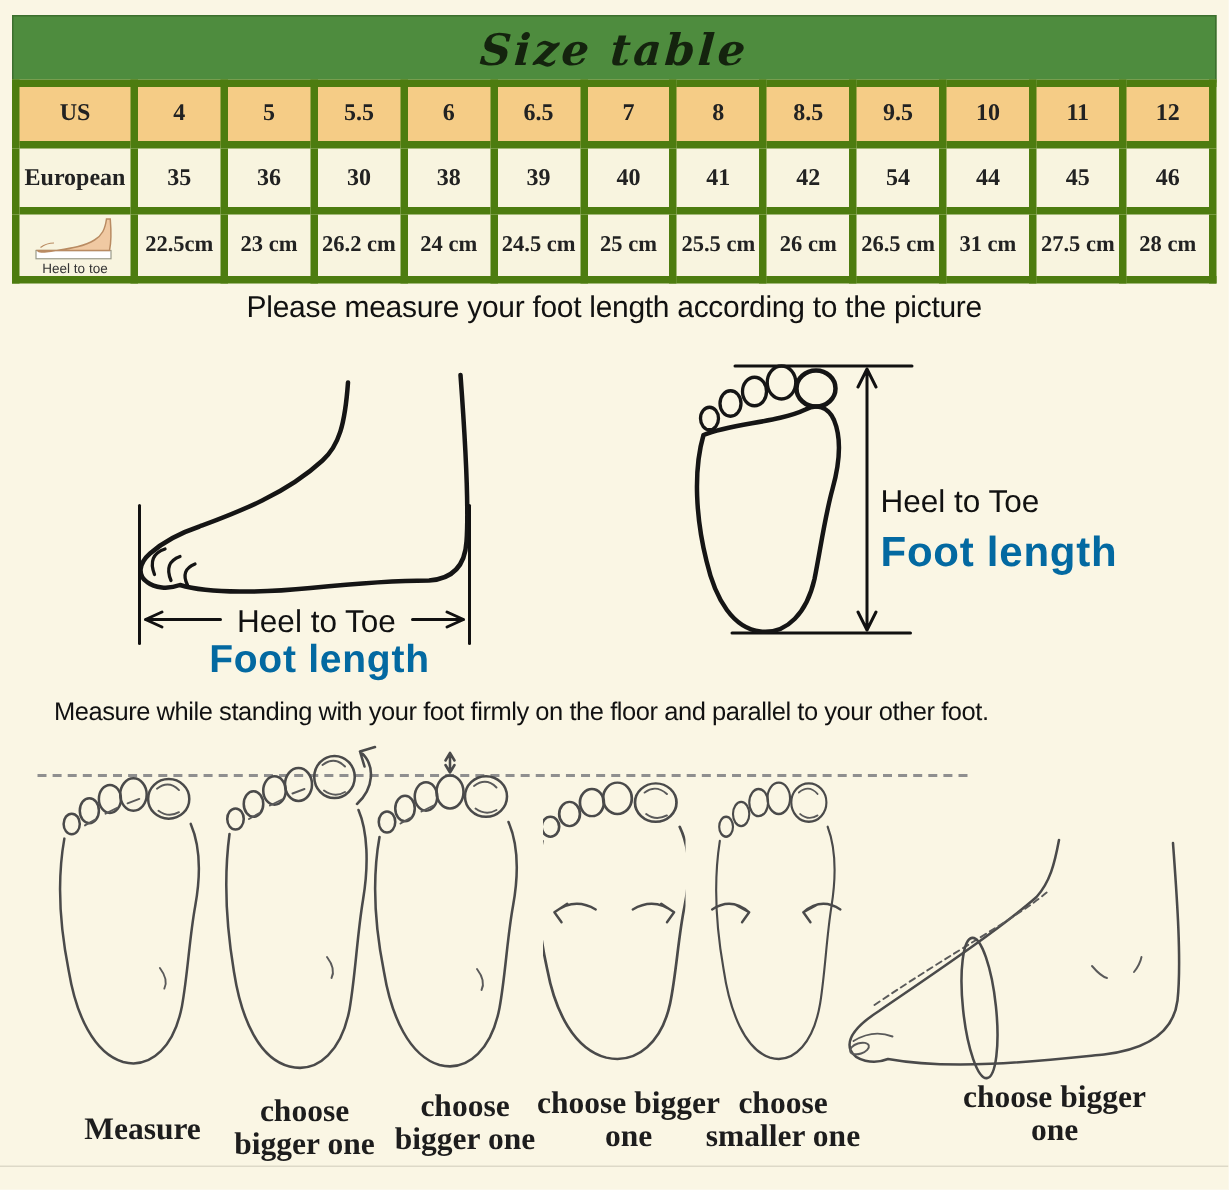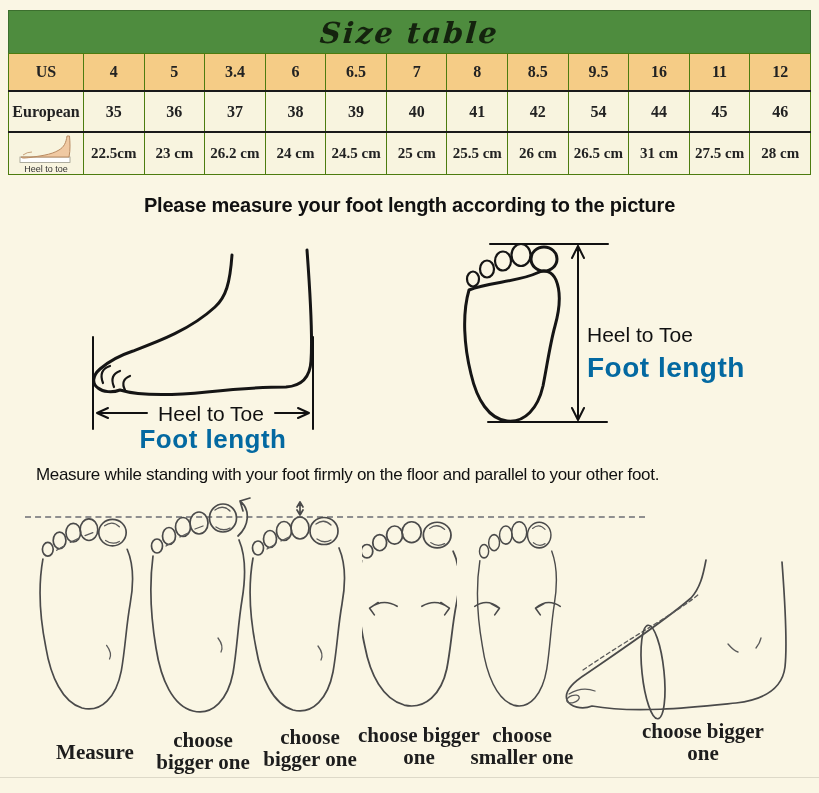--- a/index.html
+++ b/index.html
@@ -21,34 +21,34 @@
     font-size:29px;color:#14230e;letter-spacing:2px;
     transform:skewX(-4deg);
   }
   
   table.size-table{
     position:absolute;left:8px;top:53px;width:803px;
     border-collapse:collapse;table-layout:fixed;
     background:#f8f4df;
   }
   table.size-table td{
-    border:1px solid #4d7c0f;text-align:center;vertical-align:middle;
+    border:5px solid #4d7c0f;text-align:center;vertical-align:middle;
     font-family:"Liberation Serif",serif;font-weight:bold;
     font-size:16px;color:#222;padding:0;
   }
   tr.header-row td{background:#f5cc86;height:36px;border-bottom:2px solid #1a1a1a;}
   tr.euro-row td{height:39px;border-bottom:2px solid #1a1a1a;margin-top:20px;}
   tr.heel-row td{height:41px;font-size:15px;}
   td.first-col{width:74px;}
   .heel-cell{display:flex;flex-direction:column;align-items:center;justify-content:center;line-height:1;}
   .heel-caption{font-family:"Liberation Sans",sans-serif;font-weight:normal;font-size:9px;color:#333;margin-top:1px;}
   
   .measure-heading{
     position:absolute;left:0;top:194px;width:819px;text-align:center;
-    font-weight:bold;font-size:20px;color:#111;letter-spacing:-0.2px;
+    font-weight:normal;font-size:20px;color:#111;letter-spacing:-0.2px;
   }
   .standing-note{
     position:absolute;left:0;top:465px;width:695px;text-align:center;
     font-size:17px;color:#111;letter-spacing:-0.3px;
   }
   
   .svg-abs{position:absolute;}
   .coral{color:#0369a1;}
   .fl-left{
     position:absolute;left:138px;top:424px;width:150px;text-align:center;
@@ -90,36 +90,36 @@
   <div class="banner">
     <span class="banner-title">Size table</span>
   </div>
 
   <table class="size-table">
     <tbody>
         <tr class="header-row">
       <td class="first-col">US</td>
       <td>4</td>
       <td>5</td>
-      <td>3.4</td>
+      <td>5.5</td>
       <td>6</td>
       <td>6.5</td>
       <td>7</td>
       <td>8</td>
       <td>8.5</td>
       <td>9.5</td>
-      <td>16</td>
+      <td>10</td>
       <td>11</td>
       <td>12</td>
     </tr>
     <tr class="euro-row">
       <td class="first-col">European</td>
       <td>35</td>
       <td>36</td>
-      <td>37</td>
+      <td>30</td>
       <td>38</td>
       <td>39</td>
       <td>40</td>
       <td>41</td>
       <td>42</td>
       <td>54</td>
       <td>44</td>
       <td>45</td>
       <td>46</td>
     </tr>

